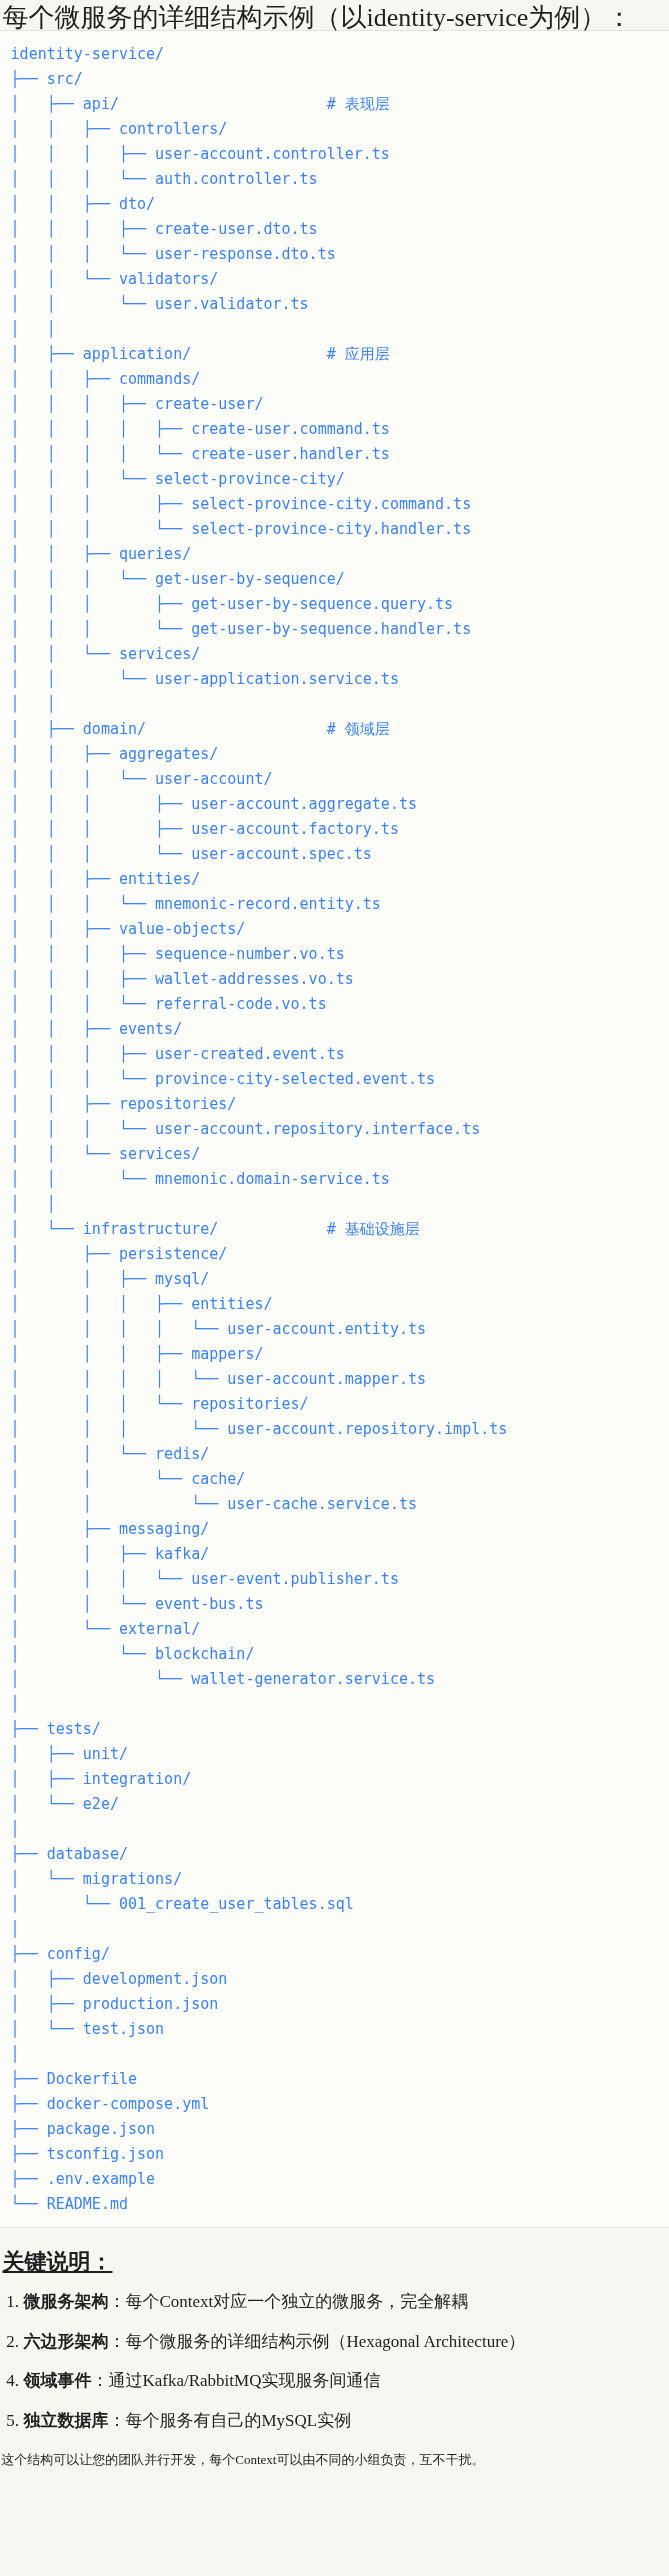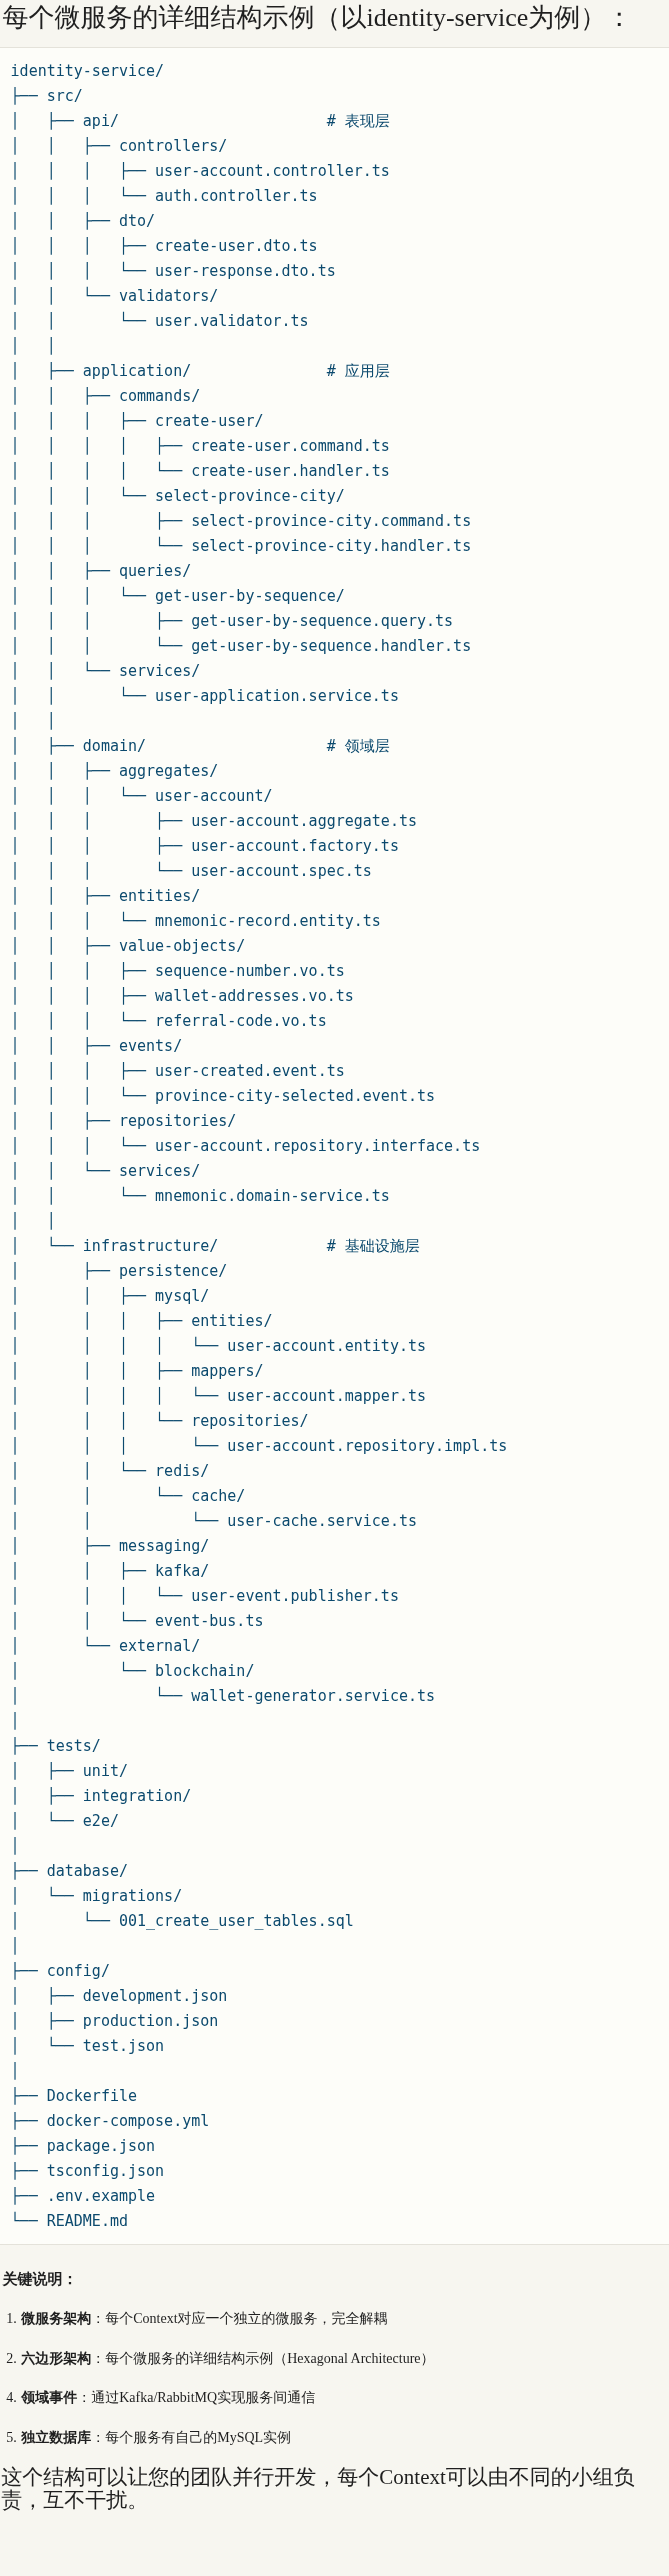--- a/index.html
+++ b/index.html
@@ -15,57 +15,58 @@
     box-sizing: border-box;
     padding: 5px 0 6.3px 0;
   }
   h1.page-title {
     font-size: 26px;
     line-height: 25px;
     font-weight: 400;
     margin: 0 0 0 2.5px;
   }
   pre.tree {
-    margin: 17px 0 0 0;
+    margin: 0 0 0 0;
     background: #fdfdf9;
     border-top: 0.6px solid #e4e2da;
     border-bottom: 0.6px solid #e4e2da;
     padding: 10.6px 6.3px 10.6px 10.6px;
     font-family: "DejaVu Sans Mono", monospace;
     font-size: 15px;
     line-height: 25px;
-    color: #0c4a6e;
+    color: #3b82f6;
     white-space: pre;
     overflow: hidden;
   }
   h2.notes-heading {
-    font-size: 15px;
+    font-size: 22px;
     line-height: 26px;
     font-weight: 700;
     margin: 21px 0 0 2.5px;
+    text-decoration: underline;
   }
   ol.notes-list {
     list-style: none;
     margin: 16.3px 0 0 0;
     padding: 0 0 0 6.3px;
   }
   ol.notes-list li {
-    font-size: 14px;
+    font-size: 17px;
     line-height: 22.5px;
     margin: 0 0 17px 0;
     white-space: nowrap;
   }
   ol.notes-list .num {
     margin-right: 4.4px;
   }
   ol.notes-list strong {
     font-weight: 700;
   }
   p.closing {
-    font-size: 21px;
+    font-size: 13px;
     line-height: 22.5px;
     margin: 0;
     padding-left: 1.3px;
   }
 </style>
 </head>
 <body>
 
 <h1 class="page-title">每个微服务的详细结构示例（以identity-service为例）：</h1>
 

